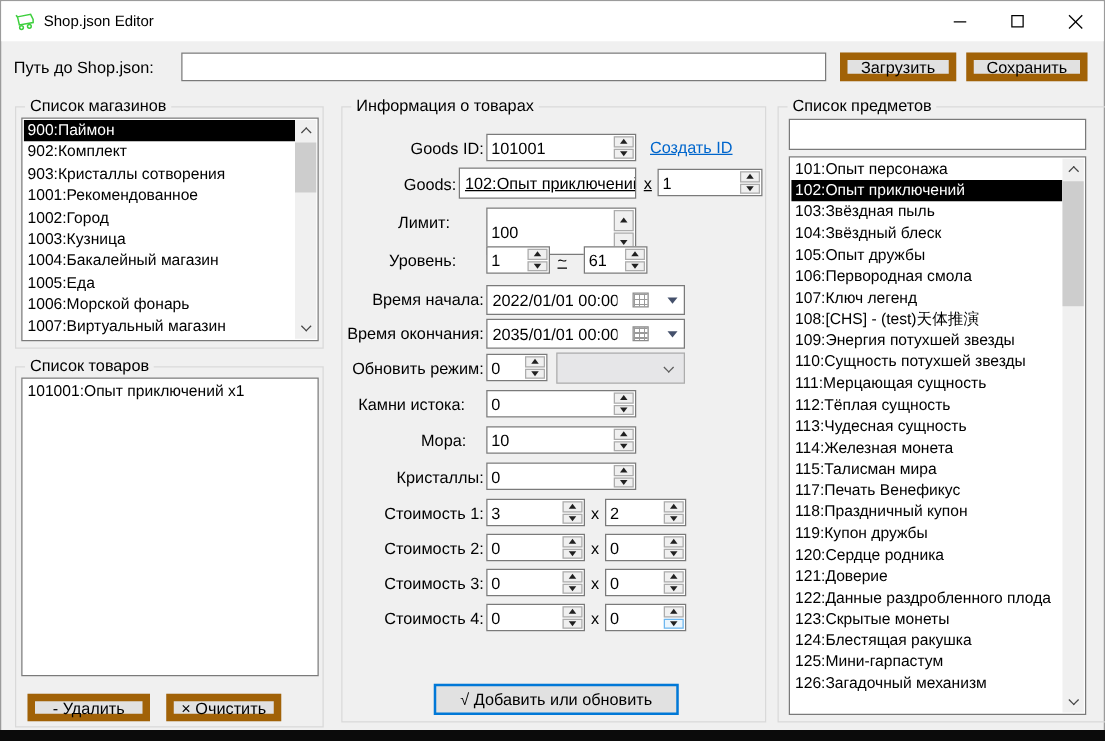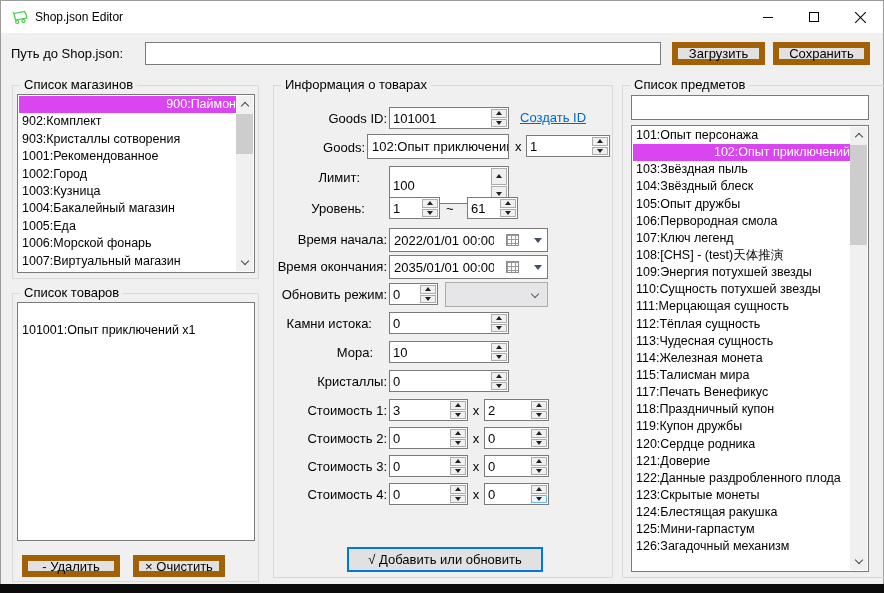--- a/index.html
+++ b/index.html
@@ -27,44 +27,44 @@
 
   
   .gbox{position:absolute;border:1px solid #d9d9d9;}
   .gb-title{position:absolute;top:-9px;left:7px;background:#f0f0f0;padding:0 4px;font-size:13px;white-space:nowrap;}
 
   
   .listbox{position:absolute;background:#fff;border:1px solid #7a7a7a;}
   .lb-items{position:absolute;top:1px;left:1px;right:1px;bottom:1px;overflow:hidden;}
   .lb-items.with-sb{right:18px;}
   .li{white-space:nowrap;overflow:hidden;padding-left:3px;font-size:12.5px;}
-  .li.selected{background:#d946ef;color:#fff;text-align:right;}
+  .li.selected{background:#000000;color:#fff;}
   .shops .li{height:17.4px;line-height:17.4px;}
-  .goodslist .li{height:19px;line-height:19px;margin-top:17px;}
+  .goodslist .li{height:19px;line-height:19px;}
   .itemlist .li{height:17.15px;line-height:17.15px;}
 
   
   .vscroll{position:absolute;top:1px;right:1px;bottom:1px;width:17px;background:#f0f0f0;}
   .sb-btn{position:absolute;left:0;width:17px;height:17px;display:flex;align-items:center;justify-content:center;}
   .sb-up{top:0;} .sb-dn{bottom:0;}
   .chev{width:6px;height:6px;border-right:1px solid #464646;border-bottom:1px solid #464646;}
   .chev.up{transform:rotate(225deg);margin-top:3px;}
   .chev.dn{transform:rotate(45deg);margin-bottom:3px;}
   .sb-thumb{position:absolute;left:0;width:17px;background:#cdcdcd;}
 
   
   .flabel{font-size:13px;text-align:right;white-space:nowrap;}
   .row-label{position:absolute;left:2px;width:111px;height:22px;display:flex;align-items:center;justify-content:flex-end;}
   .spin{background:#fff;border:1px solid #7a7a7a;}
   .spin .val{position:absolute;left:3px;top:1px;bottom:1px;right:19px;font-size:13px;display:flex;align-items:center;white-space:nowrap;overflow:hidden;}
   .spin .btns{position:absolute;top:1px;bottom:1px;right:1px;width:16px;display:flex;flex-direction:column;gap:1px;}
   .sbn{flex:1;background:#f0f0f0;border:1px solid #acacac;display:flex;align-items:center;justify-content:center;}
   .sbn.up::after{content:"";border-left:3px solid transparent;border-right:3px solid transparent;border-bottom:4px solid #212121;}
   .sbn.dn::after{content:"";border-left:3px solid transparent;border-right:3px solid transparent;border-top:4px solid #212121;}
-  .abs{position:absolute;}
+  .abs{position:absolute;text-decoration:underline;}
   .link{font-size:13px;color:#0066cc;text-decoration:underline;white-space:nowrap;cursor:pointer;}
   .xlbl{font-size:13px;}
   .dtp{position:absolute;background:#fff;border:1px solid #7a7a7a;display:flex;align-items:center;gap:12px;}
   .dtp-text{font-size:13px;padding-left:4px;flex:1;white-space:nowrap;overflow:hidden;}
   .cal-icon{width:13px;height:12px;border:1px solid #8b8b8b;margin-right:3px;
     background-image:repeating-linear-gradient(to right,#9a9a9a 0 1px,transparent 1px 4px),
                      repeating-linear-gradient(to bottom,#9a9a9a 0 1px,transparent 1px 4px);}
   .dd-arrow{width:0;height:0;border-left:4px solid transparent;border-right:4px solid transparent;border-top:5px solid #44506b;margin-right:5px;}
   .combo{position:absolute;background:#e6e6e8;border:1px solid #acacac;display:flex;align-items:center;justify-content:flex-end;}
   .combo .chev{border-color:#5c5c5c;margin-right:9px;margin-bottom:2px;}

